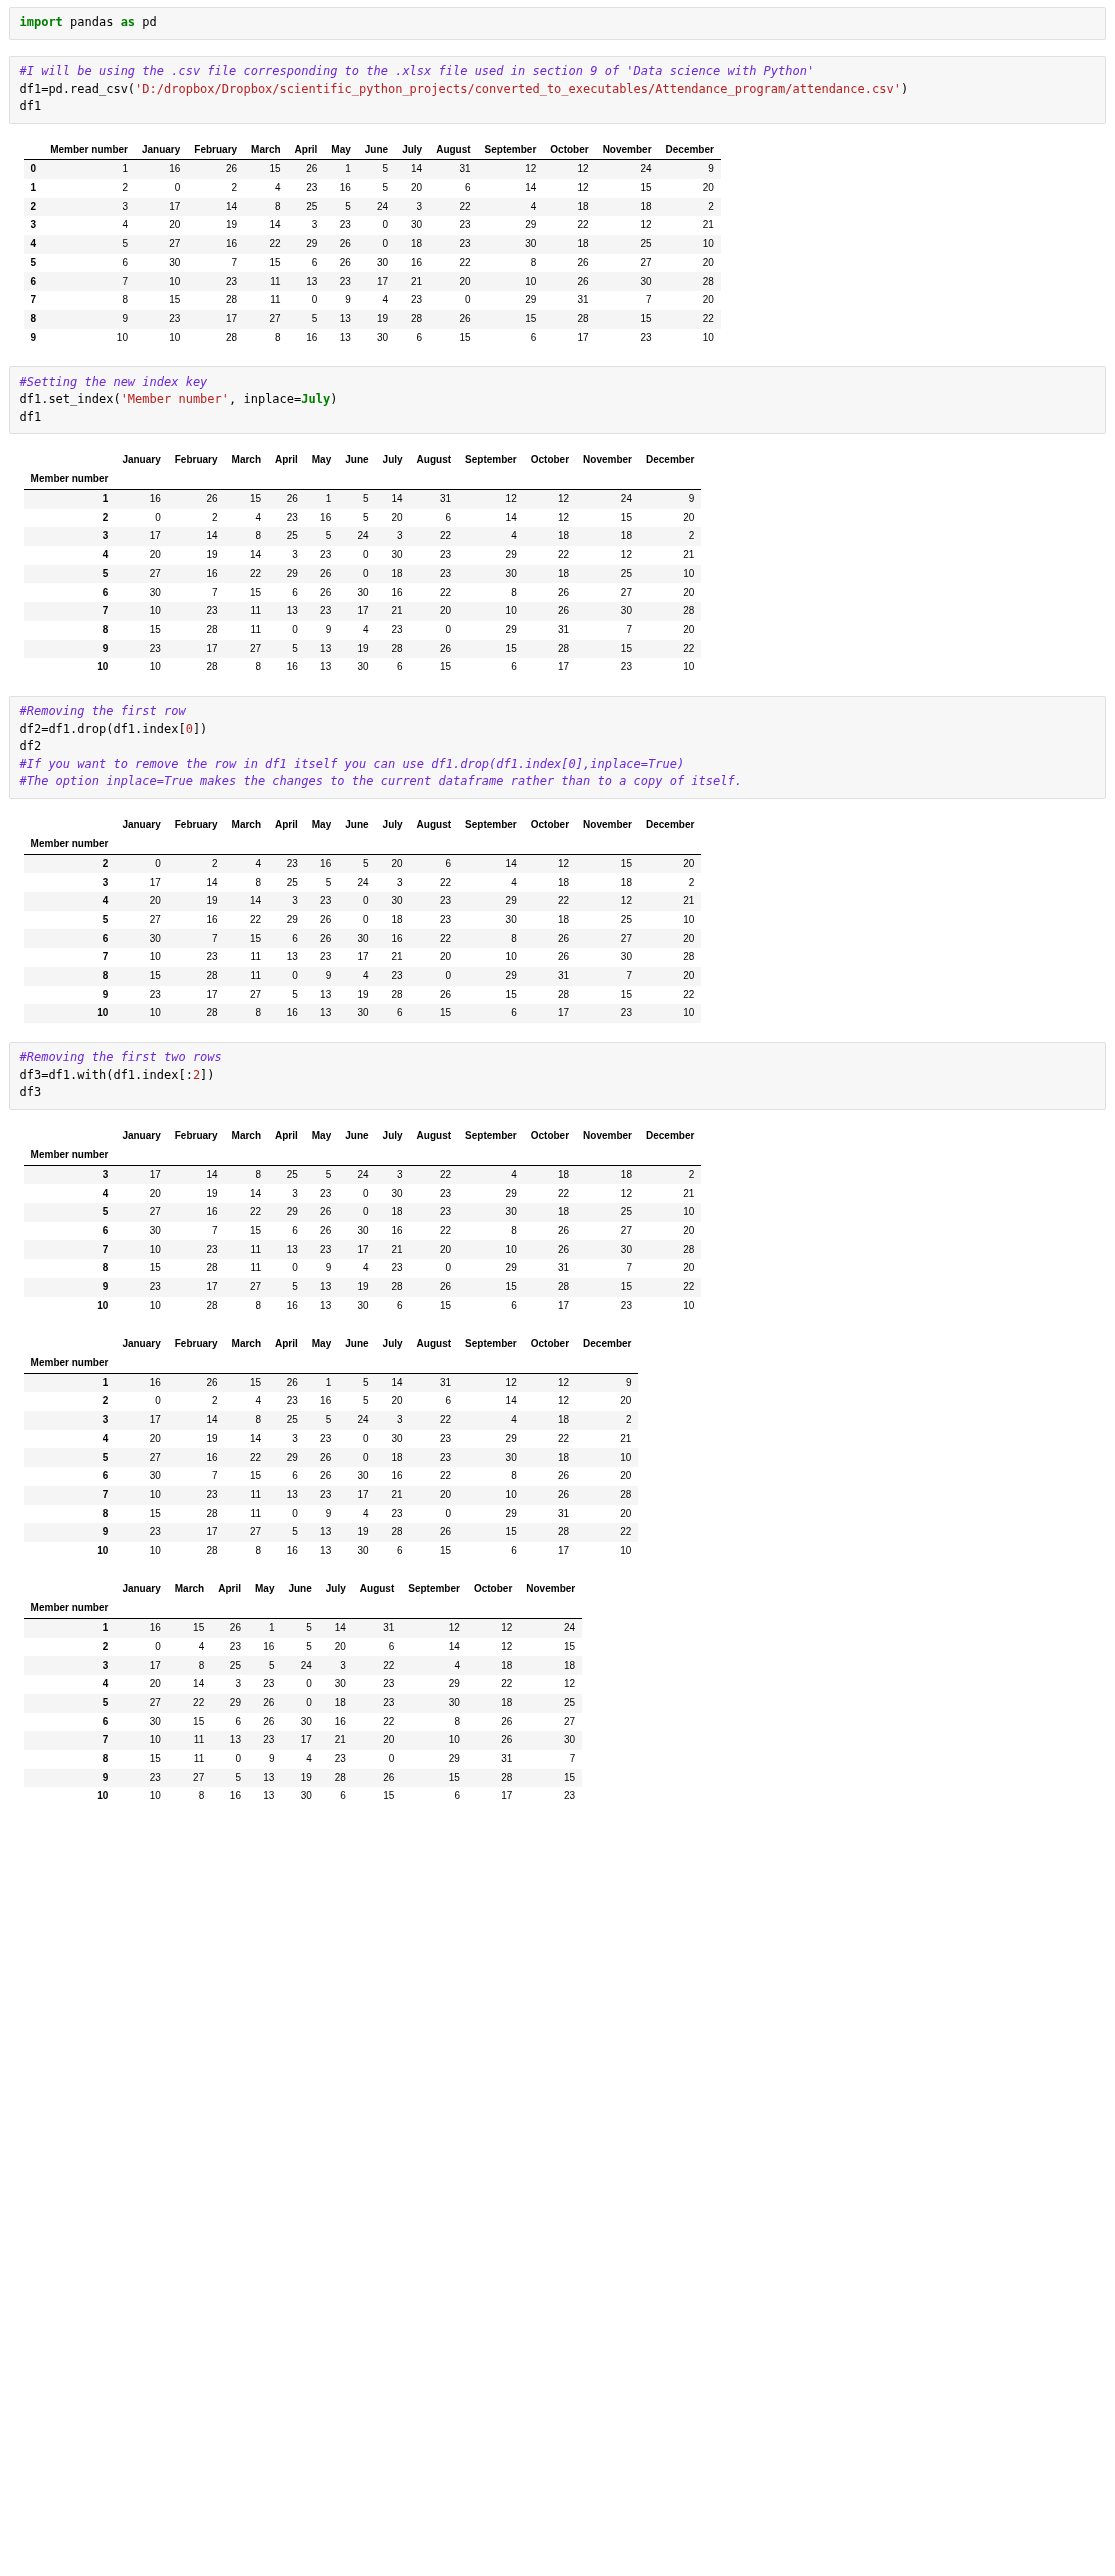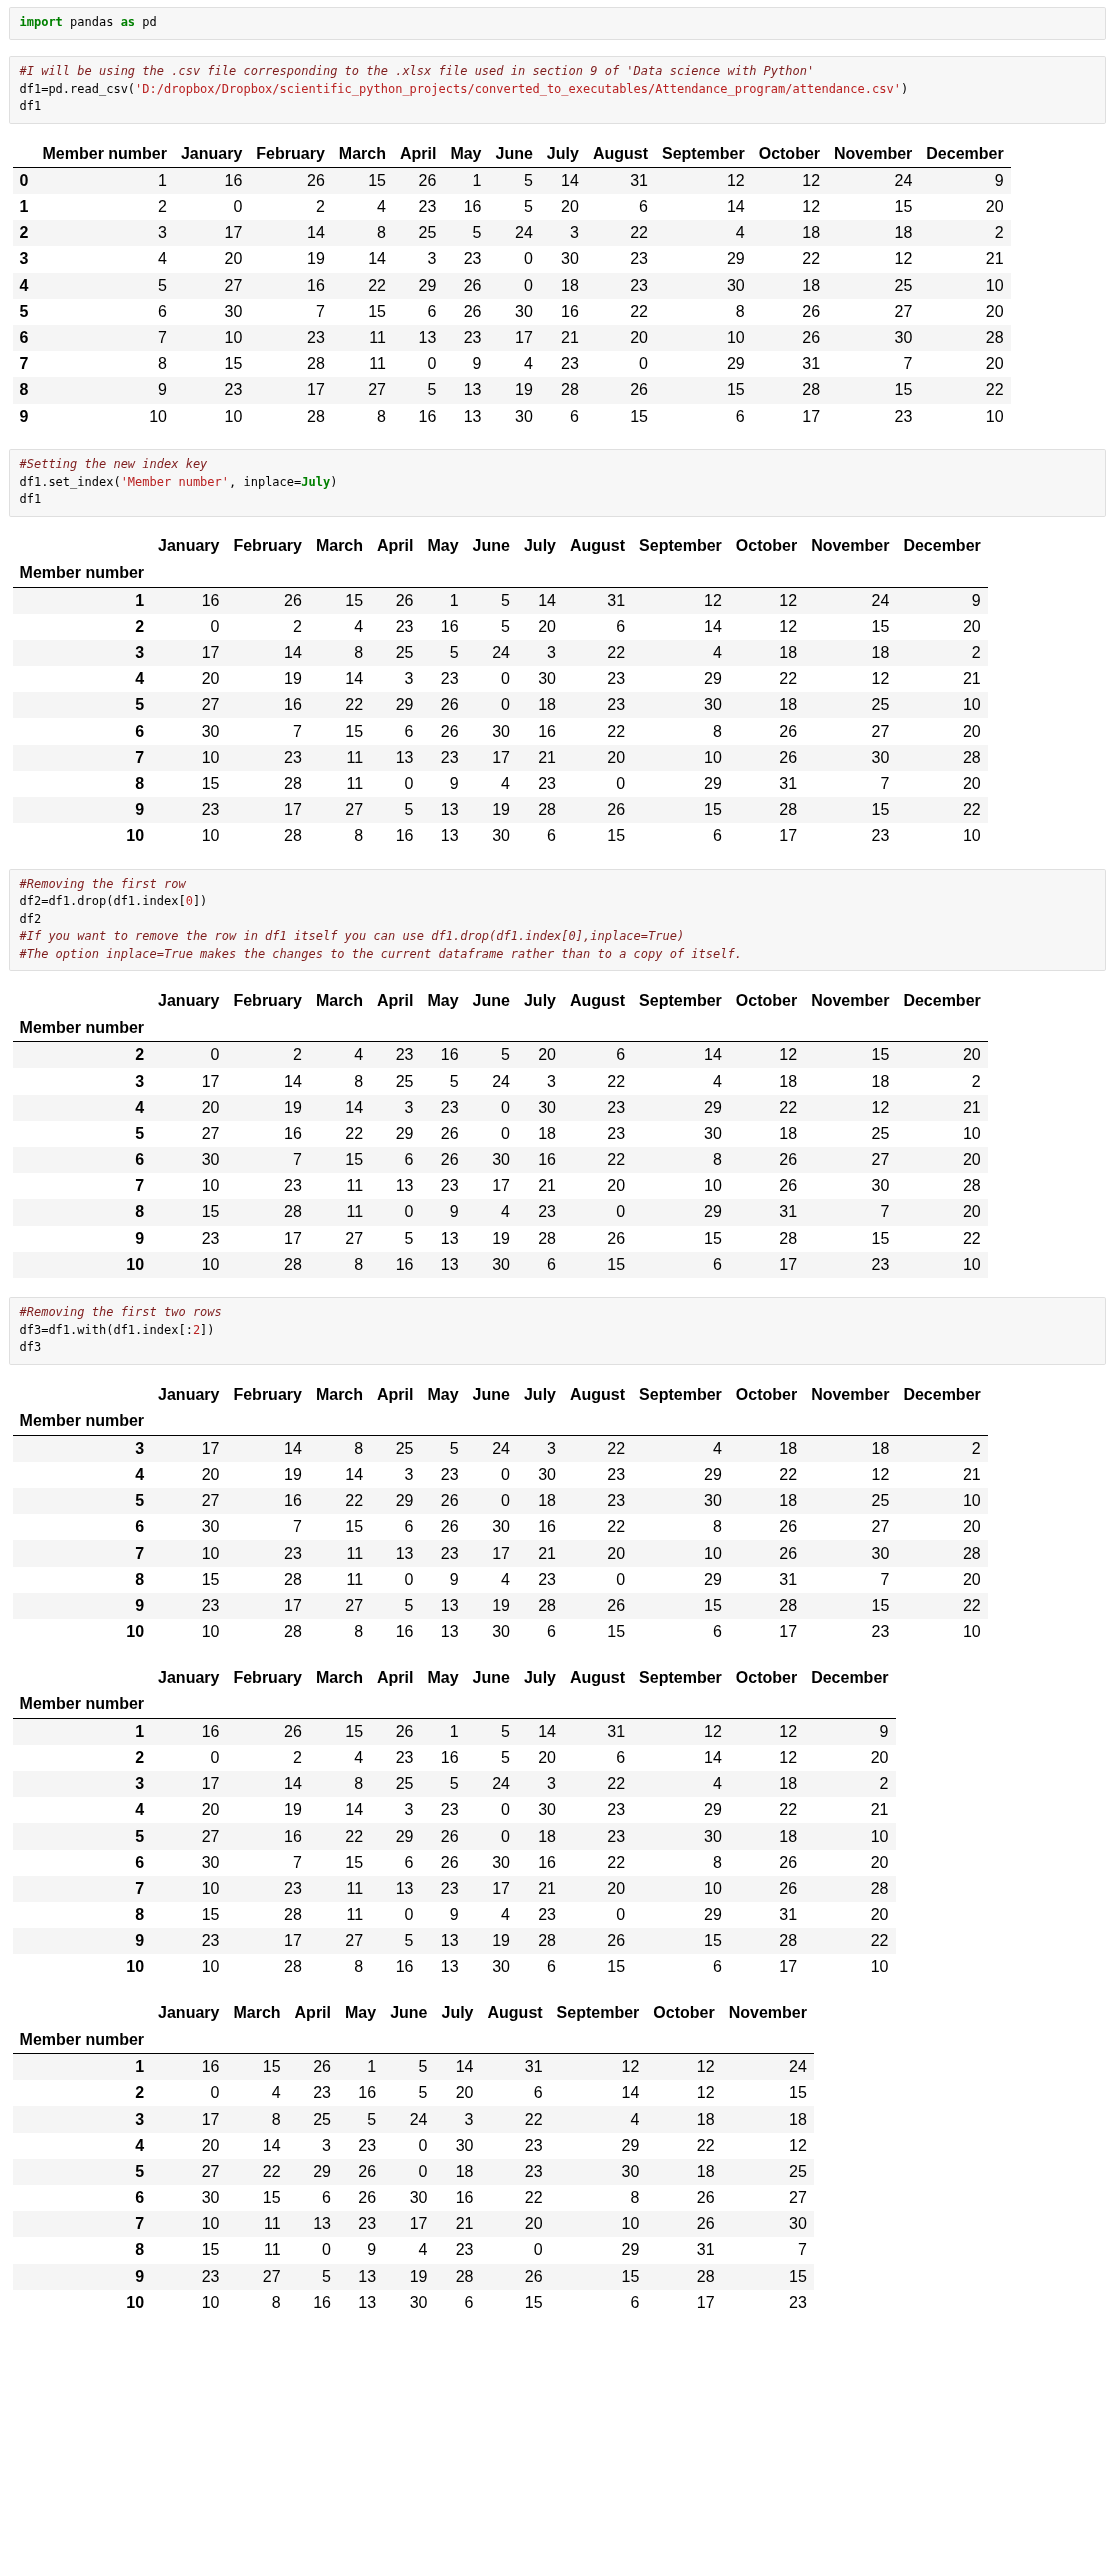--- a/index.html
+++ b/index.html
@@ -18,32 +18,32 @@
     border-radius:1.8px;
     padding:6.1px 8.8px 7px 9.7px;
     margin:0 0 16.7px 0;
     font-family:"DejaVu Sans Mono","Liberation Mono",monospace;
     font-size:12px;
     line-height:1.46;
     white-space:pre;
     overflow:hidden;
   }
   .kw{color:#008000;font-weight:bold;}
-  .cm{color:#7f1d1d;font-style:italic;}
+  .cm{color:#6d28d9;font-style:italic;}
   .st{color:#BA2121;}
 
   
   .outwrap{margin:0 0 19.3px 0;padding:0 0 0 1.8px;}
   table.df{
     border-collapse:collapse;
     font-family:"Liberation Sans", sans-serif;
-    font-size:16px;
+    font-size:10px;
     color:#000;
     border:none;
-    margin-left:2px;
+    margin-left:13px;
   }
   table.df th,table.df td{
     padding:3.1px 7px;
     text-align:right;
     white-space:nowrap;
     border:none;
     line-height:1.25;
   }
   table.df thead th{
     font-weight:bold;

